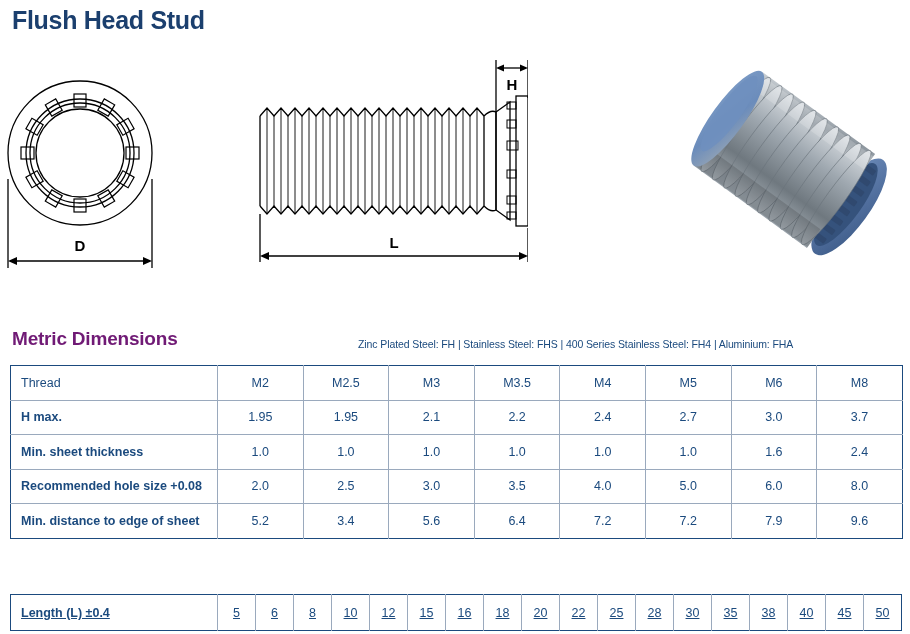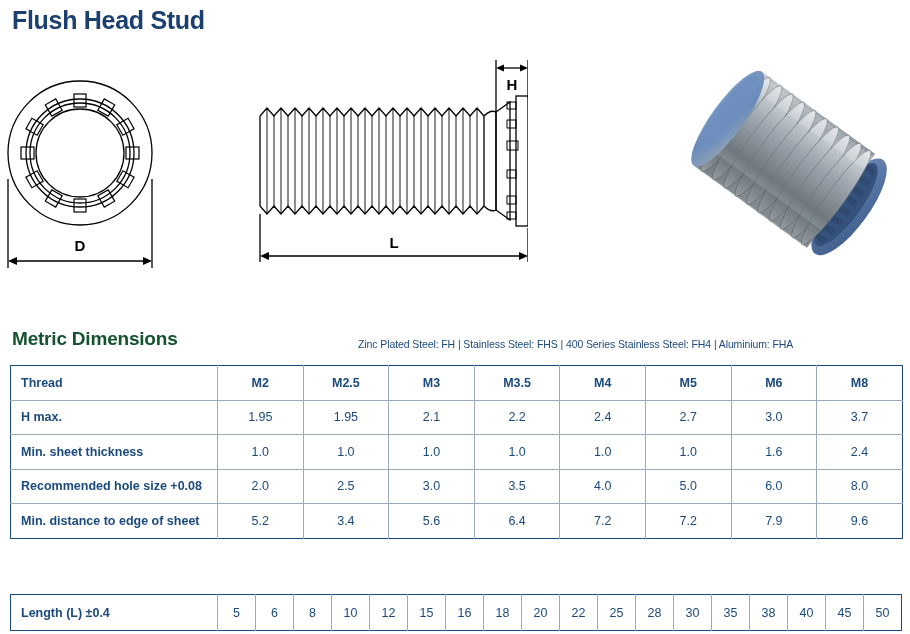--- a/index.html
+++ b/index.html
@@ -68,21 +68,21 @@
   }
   #render3d svg { display: block; }
 
   
   #metric-heading {
     position: absolute;
     left: 12px;
     top: 328px;
     font-size: 19px;
     font-weight: bold;
-    color: #14532d;
+    color: #701a75;
     letter-spacing: -0.2px;
   }
   #materials-note {
     position: absolute;
     left: 358px;
     top: 338px;
     font-size: 10.5px;
     color: #1b4a7e;
     white-space: nowrap;
     letter-spacing: -0.1px;
@@ -109,36 +109,37 @@
     box-sizing: border-box;
   }
   #dimensions-table td.rowlabel {
     text-align: left;
     padding-left: 10px;
     font-weight: bold;
     font-size: 12.5px;
     border-left: none;
   }
   #dimensions-table td.colhead {
-    font-weight: bold;
+    font-weight: normal;
     margin-left: 48px;
   }
   #dimensions-table tr:first-child td { border-top: none; }
   #dimensions-table tr:last-child td { border-bottom: none; margin-left: 12px; }
   #dimensions-table td:last-child { border-right: none; }
 
   
   #length-table {
     position: absolute;
     left: 10px;
     top: 594px;
     width: 892px;
     border-collapse: collapse;
     table-layout: fixed;
     border: 1.4px solid #1b4a7e;
+    text-decoration: underline;
   }
   #length-table td {
     border: 1px solid #9aa9bd;
     height: 36px;
     font-size: 12.5px;
     color: #1b4a7e;
     padding: 0;
     text-align: center;
     vertical-align: middle;
     box-sizing: border-box;

